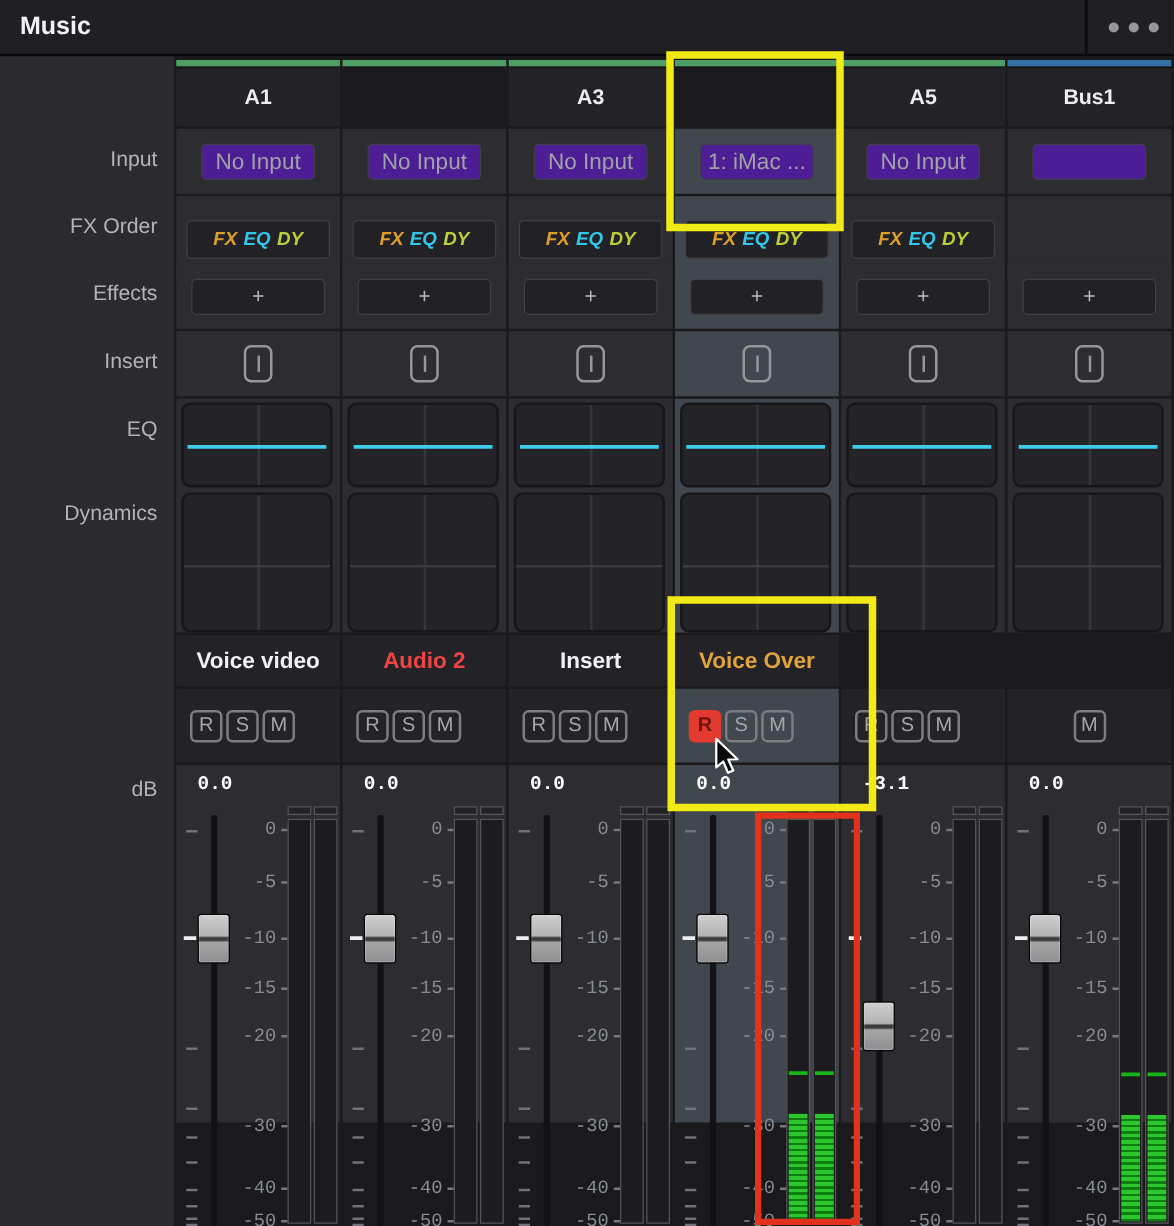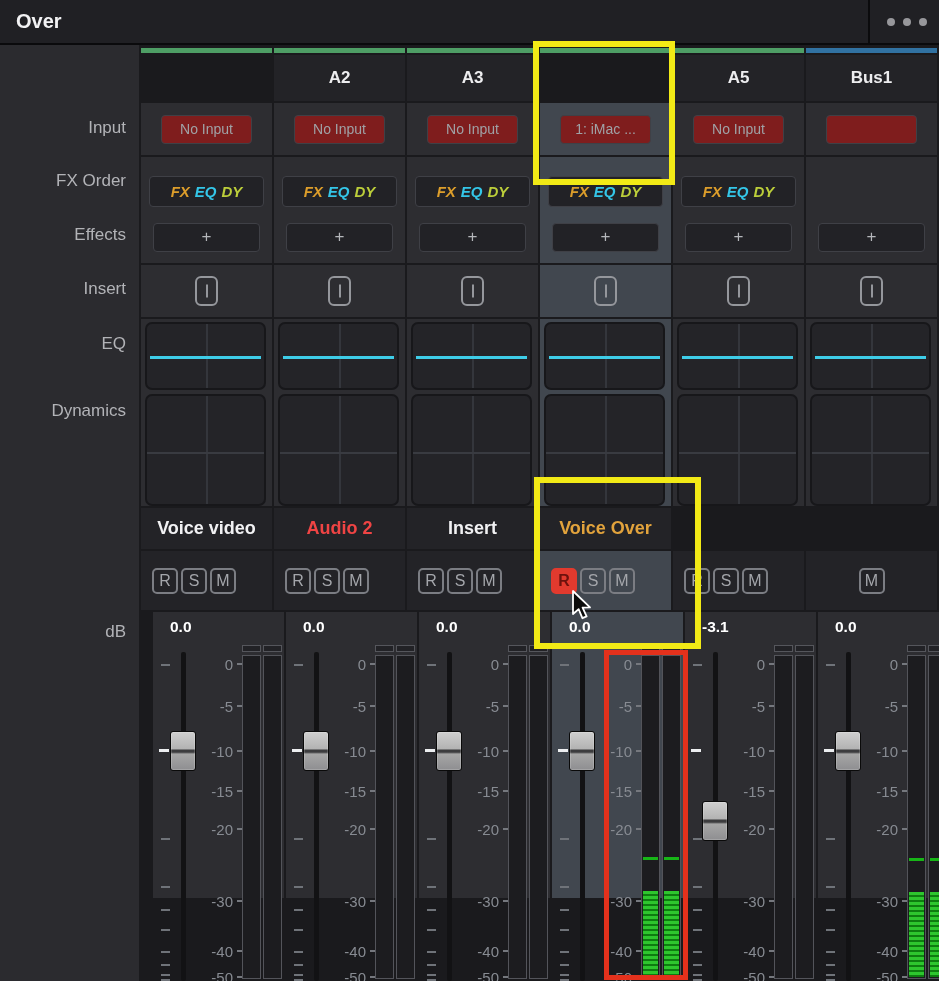--- a/index.html
+++ b/index.html
@@ -23,25 +23,25 @@
   .channel .hdr{position:absolute;left:0;top:10px;width:131px;height:46px;background:#232327;display:flex;align-items:center;justify-content:center;font-size:17px;font-weight:600;color:#ededef;}
   .cell{position:absolute;left:0;width:131px;background:#2d2d31;display:flex;align-items:center;justify-content:center;}
   .input-cell{top:58px;height:52px;}
   .fx-cell{top:112px;height:68px;}
   .effects-cell{top:166px;height:52px;}
   .insert-cell{top:220px;height:52px;}
   .graph-cell{top:274px;height:187px;display:block;}
   .namerow{position:absolute;left:0;top:463px;width:131px;height:41px;background:#232327;display:flex;align-items:center;justify-content:center;font-size:18px;font-weight:600;color:#f1f1f3;}
   .rsmrow{position:absolute;left:0;top:506px;width:131px;height:59px;background:#232327;display:flex;align-items:center;gap:3px;padding-left:11px;box-sizing:border-box;}
   .rsmrow.center{justify-content:center;padding-left:0;}
-  .faderzone{position:absolute;left:12px;top:567px;width:131px;height:286px;background:#2d2d31;}
+  .faderzone{position:absolute;left:0;top:567px;width:131px;height:286px;background:#2d2d31;font-family:Liberation Mono, monospace;}
   
   .channel.sel .cell,.channel.sel .rsmrow,.channel.sel .faderzone{background:#41474f;}
   
-  .input-btn{width:91px;height:29px;background:#7f1d1d;border:1px solid #3f4046;border-radius:4px;color:#a0a2a6;font-size:14px;font-family:inherit;display:flex;align-items:center;justify-content:center;padding:0;}
+  .input-btn{width:91px;height:29px;background:#4c1d95;border:1px solid #3f4046;border-radius:4px;color:#a0a2a6;font-size:18px;font-family:inherit;display:flex;align-items:center;justify-content:center;padding:0;}
   .fx-btn{width:115px;height:31px;background:#222226;border:1px solid #3f4046;border-radius:4px;display:flex;align-items:center;justify-content:center;gap:5px;font-size:15px;font-weight:700;font-style:italic;padding:0;}
   .add-btn{width:107px;height:29px;background:#222226;border:1px solid #3f4046;border-radius:4px;color:#b5b7bb;font-size:17px;font-family:inherit;display:flex;align-items:center;justify-content:center;padding:0;}
   .insert-btn{width:23px;height:30px;background:transparent;border:2px solid #95979c;border-radius:6px;position:relative;padding:0;}
   .insert-btn::after{content:"";position:absolute;left:50%;top:50%;transform:translate(-50%,-50%);width:2px;height:13px;background:#95979c;}
   
   .panel{position:absolute;left:4px;width:121px;background:#242428;border:2px solid #17171a;border-radius:7px;box-sizing:border-box;overflow:hidden;}
   .eq-panel{top:3px;height:68px;}
   .dyn-panel{top:75px;height:112px;}
   .panel .vline{position:absolute;left:50%;top:0;width:2px;height:100%;background:#34363c;}
   .eq-panel .cyan{position:absolute;left:3px;right:3px;top:50%;height:2.5px;background:#3ecde8;}
@@ -70,21 +70,21 @@
   .anno{position:absolute;z-index:50;box-sizing:border-box;background:transparent;}
   #anno-a4{left:533px;top:41px;width:142px;height:144px;border:6px solid #f2ea16;}
   #anno-vo{left:534px;top:477px;width:167px;height:172px;border:6px solid #f2ea16;}
   #anno-meter{left:604px;top:650px;width:84px;height:330px;border:5px solid #e4311c;}
   #cursor{position:absolute;left:571px;top:590px;z-index:60;}
 </style>
 </head>
 <body>
 
 <div class="titlebar">
-  <span class="title">Over</span>
+  <span class="title">Music</span>
   <div class="vsep"></div>
   <div class="dots">
     <i></i>
       <i></i>
       <i></i>
   </div>
 </div>
 
 <span class="gutter-label" style="top:118px">Input</span>
 <span class="gutter-label" style="top:171px">FX Order</span>
@@ -99,20 +99,21 @@
 <div class="anno" id="anno-a4" style="border-color: rgb(242, 234, 22);"></div>
 <div class="anno" id="anno-vo" style="border-color: rgb(242, 234, 22);"></div>
 <div class="anno" id="anno-meter" style="border-color: rgb(228, 49, 28);"></div>
 
 <svg id="cursor" width="24" height="30" viewBox="0 0 24 30">
   <path d="M2,1 L2,24 L7.6,19.2 L11.4,28.2 L15.6,26.4 L11.6,17.6 L19,17.4 Z" fill="#0b0b0b" stroke="#ffffff" stroke-width="1.8" stroke-linejoin="round"></path>
 </svg>
 
 <div class="channel" style="left: 141px;">
     <div class="strip" style="background: rgb(78, 158, 101);"></div>
+    <div class="hdr">A1</div>
     <div class="cell input-cell">
       <button class="input-btn">No Input</button>
     </div>
     <div class="cell fx-cell">
       <button class="fx-btn">
         <span style="color:#dd9e2b">FX</span>
         <span style="color:#34c6e8">EQ</span>
         <span style="color:#bcce3a">DY</span>
       </button>
     </div>
@@ -175,21 +176,20 @@
         <div class="scale-dash" style="top: 364px;"></div>
       </div>
       <div class="clipbox l"></div>
       <div class="clipbox r"></div>
       <div class="meterch l"></div>
       <div class="meterch r"></div>
     </div>
   </div>
 <div class="channel" style="left: 274px;">
     <div class="strip" style="background: rgb(78, 158, 101);"></div>
-    <div class="hdr">A2</div>
     <div class="cell input-cell">
       <button class="input-btn">No Input</button>
     </div>
     <div class="cell fx-cell">
       <button class="fx-btn">
         <span style="color:#dd9e2b">FX</span>
         <span style="color:#34c6e8">EQ</span>
         <span style="color:#bcce3a">DY</span>
       </button>
     </div>

